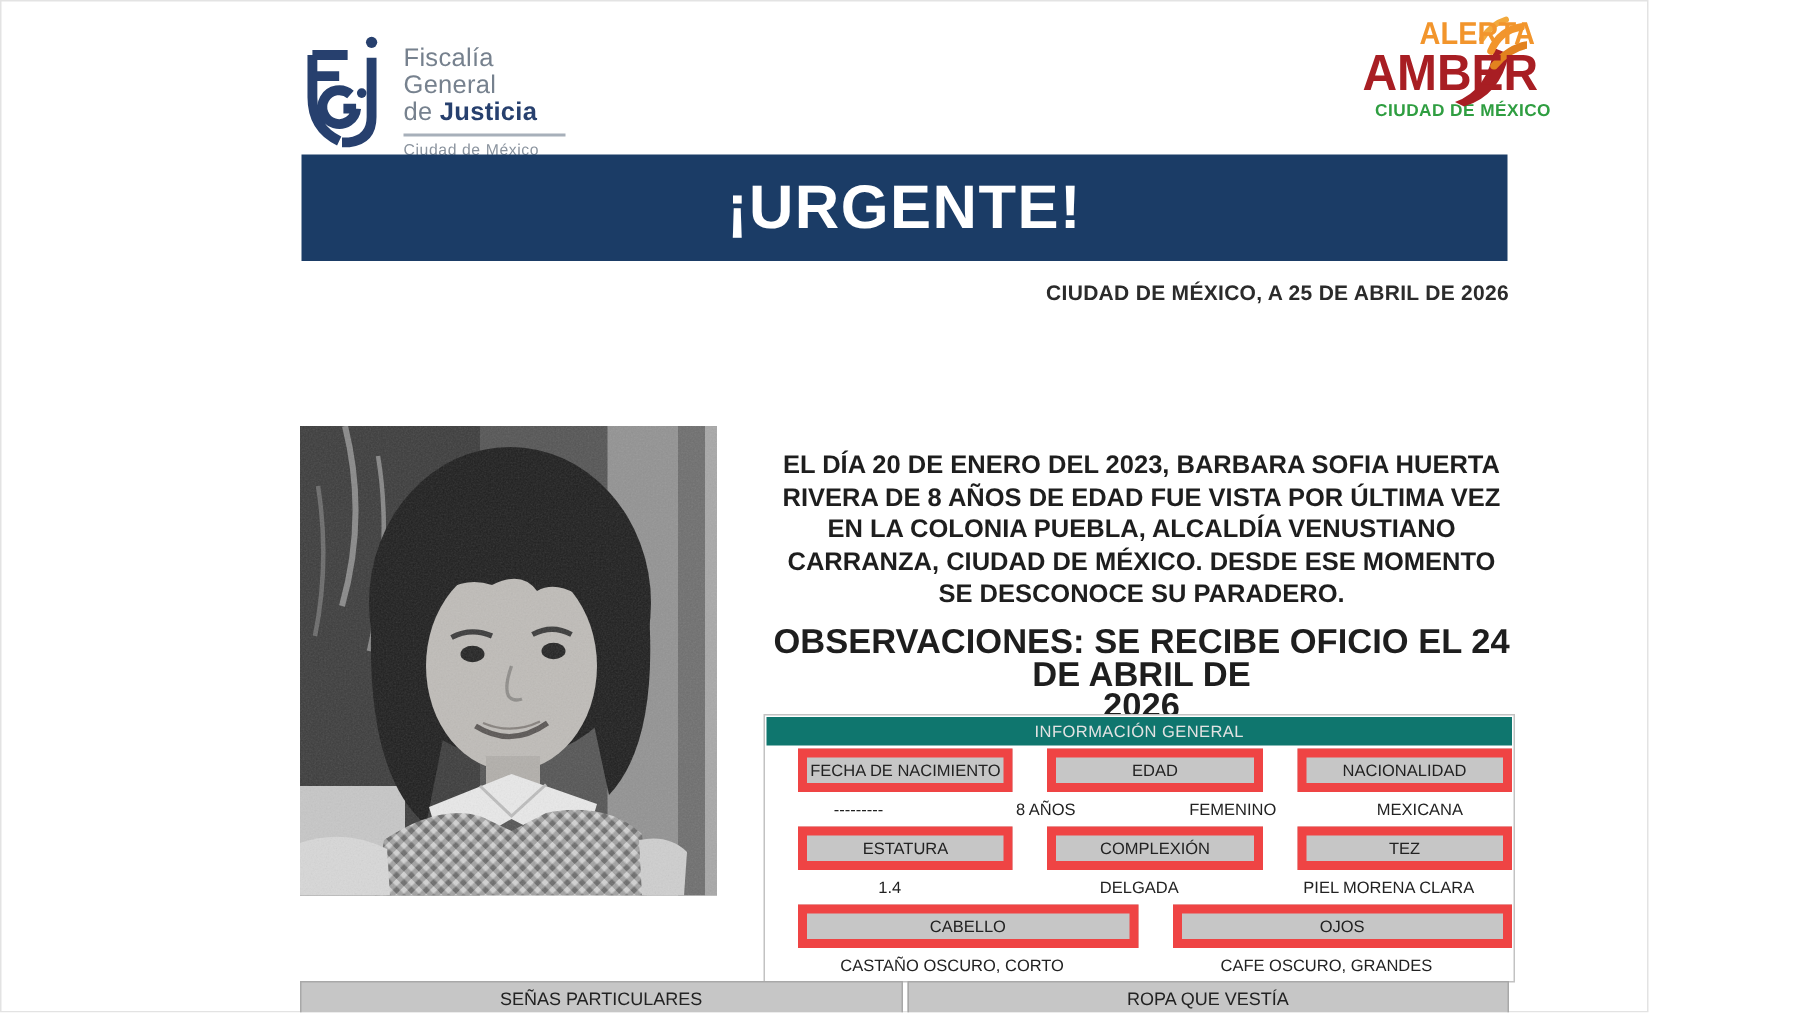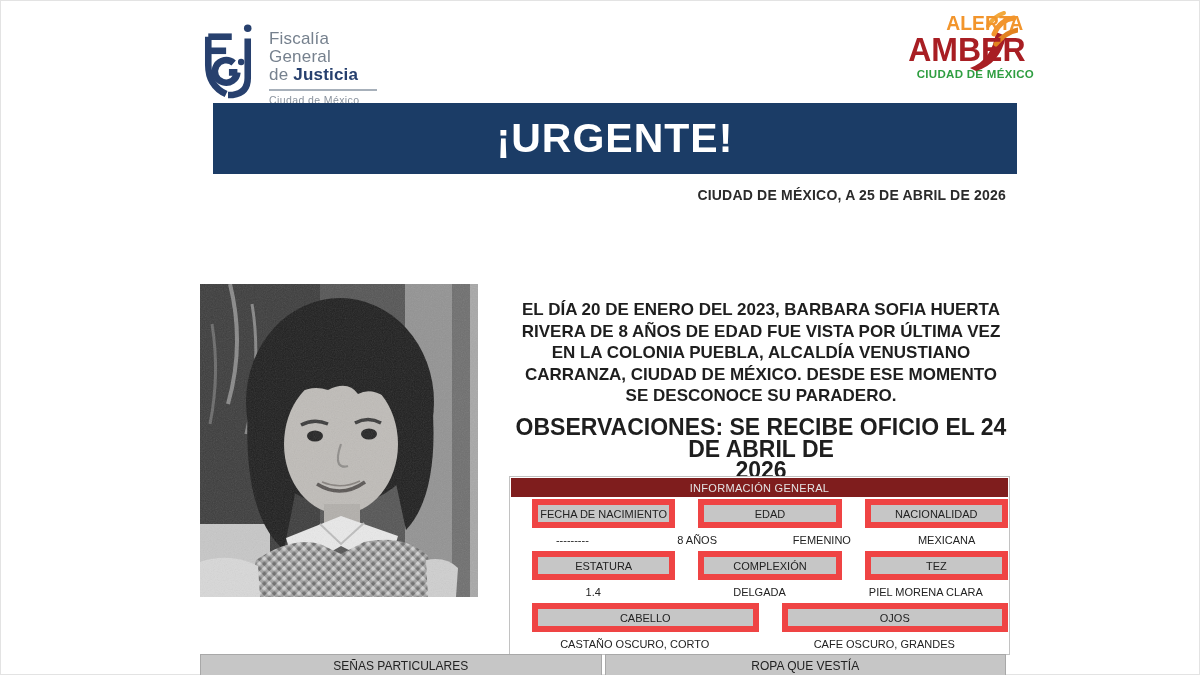--- a/index.html
+++ b/index.html
@@ -1,35 +1,35 @@
 <!DOCTYPE html>
 <html><head>
 <meta charset="utf-8">
 <style>
   html,body{margin:0;padding:0;background:#fff;}
-  .page{position:relative;width:1200px;height:675px;background:#ffffff;overflow:hidden;
+  .page{position:relative;width:1099px;height:675px;background:#ffffff;overflow:hidden;
         font-family:"Liberation Sans","DejaVu Sans",sans-serif;box-shadow:inset 0 0 0 1px #e3e3e3;}
 
   
   .fgj-logo{position:absolute;left:197px;top:22px;display:flex;align-items:flex-start;}
   .fgj-mark{width:62px;height:82px;}
   .fgj-text{margin-left:10px;padding-top:8px;}
   .fgj-line{font-size:17px;line-height:18px;color:#76818e;font-weight:400;letter-spacing:.2px;}
   .fgj-line b{color:#27406e;font-weight:700;}
   .fgj-rule{width:108px;height:2px;background:#a7b0ba;margin:5px 0 3px 0;}
   .fgj-sub{font-size:10.5px;color:#8a939e;letter-spacing:.4px;}
 
   .amber-logo{position:absolute;left:884px;top:12px;width:150px;text-align:right;}
   .amber-l1{font-size:21px;font-weight:700;color:#f2952c;letter-spacing:0px;transform:scaleX(.92);transform-origin:left;line-height:21px;margin-left:16px;}
   .amber-l2{font-size:34px;font-weight:700;color:#a81e23;letter-spacing:0px;transform:scaleX(.94);transform-origin:left;line-height:32px;margin-left:8px;}
   .amber-l3{font-size:11.5px;font-weight:700;color:#2f9e41;letter-spacing:.3px;margin-left:8px;margin-top:3px;}
   .amber-swoosh{position:absolute;left:82px;top:-2px;width:52px;height:62px;}
 
   
-  .banner{position:absolute;left:213px;top:103px;width:804px;height:71px;background:#1b3c66;
+  .banner{position:absolute;left:201px;top:103px;width:804px;height:71px;background:#1b3c66;
           display:flex;align-items:center;justify-content:center;}
   .banner-text{color:#ffffff;font-size:41px;font-weight:700;letter-spacing:1px;}
 
   .dateline{position:absolute;left:505px;top:187px;width:501px;text-align:right;
             font-size:14px;font-weight:700;color:#2b2b2b;letter-spacing:.2px;}
 
   .person-name{position:absolute;left:200px;top:226px;width:806px;text-align:center;
                font-size:27px;font-weight:700;color:#1c1c1c;letter-spacing:.5px;}
 
   
@@ -41,21 +41,21 @@
         font-size:17px;line-height:21.5px;font-weight:700;color:#1e1e1e;white-space:pre-line;}
   .obs{position:absolute;left:505px;top:417px;width:512px;text-align:center;
        font-size:23px;line-height:21.5px;font-weight:700;color:#1e1e1e;white-space:pre-line;}
 
   
   .info-table{position:absolute;left:509px;top:476px;width:497px;border:1px solid #c2c2c2;
               background:#fff;padding:1px;}
   .t-row{display:flex;gap:2px;margin-top:2px;}
   .t-row:first-child{margin-top:0;}
   .t-cell{flex:1;text-align:center;font-size:11px;line-height:12px;padding:4px 1px 3px 1px;color:#222;}
-  .t-head{background:#7f1d1d;color:#e3e3e3;letter-spacing:.3px;}
+  .t-head{background:#0f766e;color:#e3e3e3;letter-spacing:.3px;}
   .t-lbl{background:#c6c6c6;border:6px solid #ef4444;padding:3px 0 2px 0;margin-left:21px;}
   .t-val{background:#ffffff;}
 
   
   .details-table{position:absolute;left:200px;top:610px;width:806px;}
   .d-row{display:flex;gap:3px;}
   .d-cell{flex:1;text-align:center;font-size:12px;line-height:13px;padding:5px 2px 4px 2px;color:#222;}
   .d-lbl{background:#c6c6c6;border:1px solid #a8a8a8;margin-top:44px;}
   .d-val{background:#ffffff;padding-top:7px;}
 </style>

